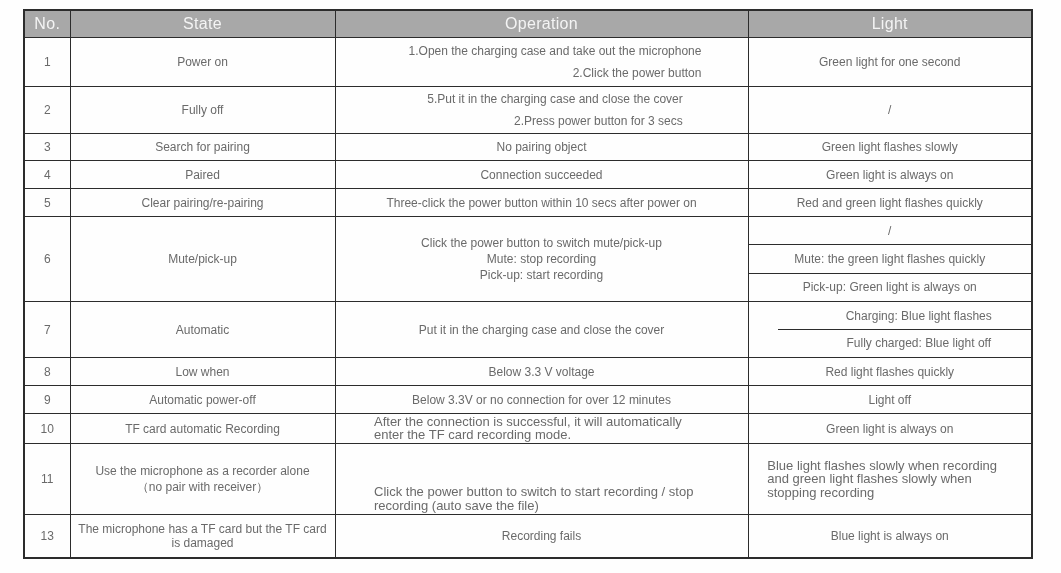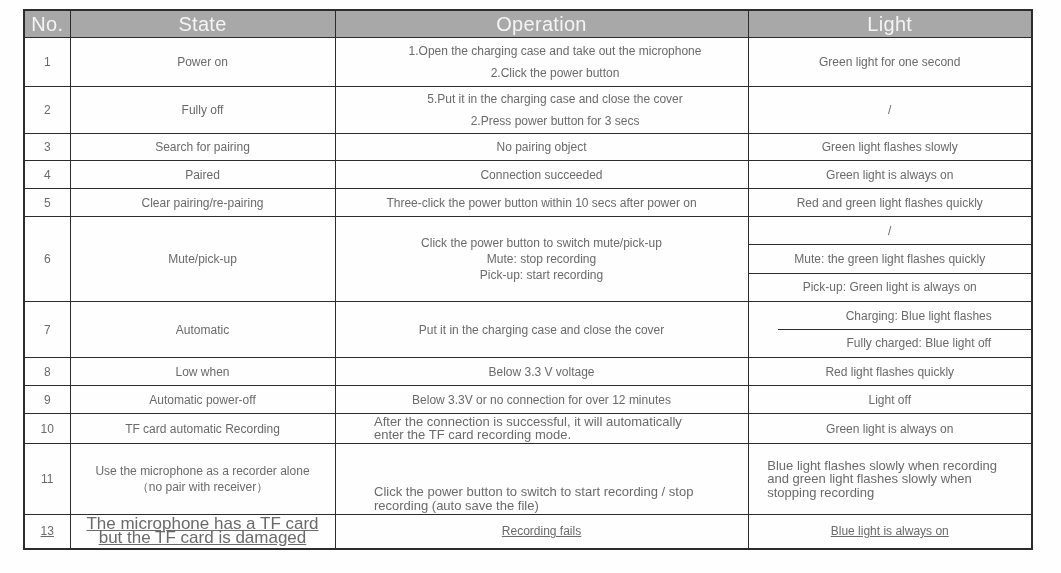--- a/index.html
+++ b/index.html
@@ -22,34 +22,34 @@
     border:1px solid #2c2c2c;
     text-align:center;
     vertical-align:middle;
     padding:1px 4px;
     overflow:hidden;
   }
   .spec th{
     background:#a8a8a8;
     color:#f4f4f4;
     font-weight:400;
-    font-size:20px;
+    font-size:16px;
     height:24px;
     letter-spacing:.3px;
   }
   col.c-no{width:46px;}
   col.c-state{width:265px;}
   col.c-op{width:413px;}
   col.c-light{width:284px;}
 
   tr.h49{height:49px;} tr.h46{height:46px;} tr.h27{height:27px;}
   tr.h28{height:28px;} tr.h85{height:85px;} tr.h56{height:56px;}
-  tr.h44{height:44px;} tr.h43{height:34px;text-decoration:underline;}
-
-  .steps{display:inline-block;text-align:center;line-height:22px;margin-left:27px;}
+  tr.h44{height:44px;} tr.h43{height:43px;}
+
+  .steps{display:inline-block;text-align:right;line-height:22px;margin-left:27px;}
   .lines16 div{line-height:16px;}
   .blockwrap{display:inline-block;text-align:left;}
   .small{font-size:13px;line-height:13px;}
   .w330{max-width:335px;}
   .w245{max-width:245px;text-align:left;display:inline-block;}
   .left{text-align:left;padding-left:7px;padding-right:6px;}
   td.nopad{padding:0;}
   .split{display:flex;flex-direction:column;width:100%;}
   .split3{height:84px;}
   .split2{height:54px;margin-left:29px;}
@@ -189,21 +189,21 @@
         </td>
         <td>
           <div class="small w245" style="line-height:13.5px;">Blue light flashes slowly when recording and green light flashes slowly when stopping recording</div>
         </td>
       </tr>
 
 
       <tr class="h43">
         <td>13</td>
         <td class="left">
-          <div class="small" style="font-size:17px;line-height:14px;">The microphone has a TF card but the TF card is damaged</div>
+          <div class="small" style="font-size:12px;line-height:14px;">The microphone has a TF card but the TF card is damaged</div>
         </td>
         <td>Recording fails</td>
         <td>Blue light is always on</td>
       </tr>
 
     </tbody>
   </table>
 </div>
 
 </body></html>

